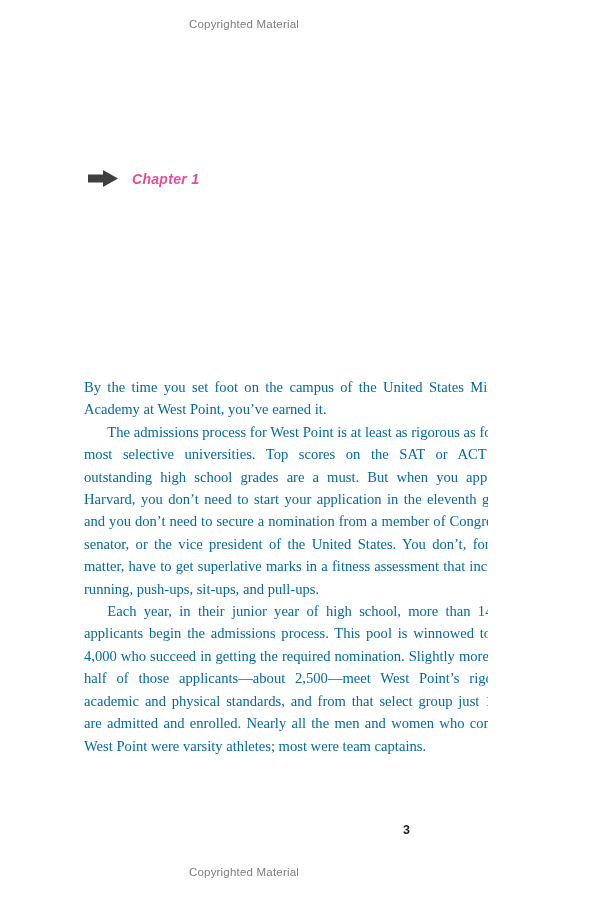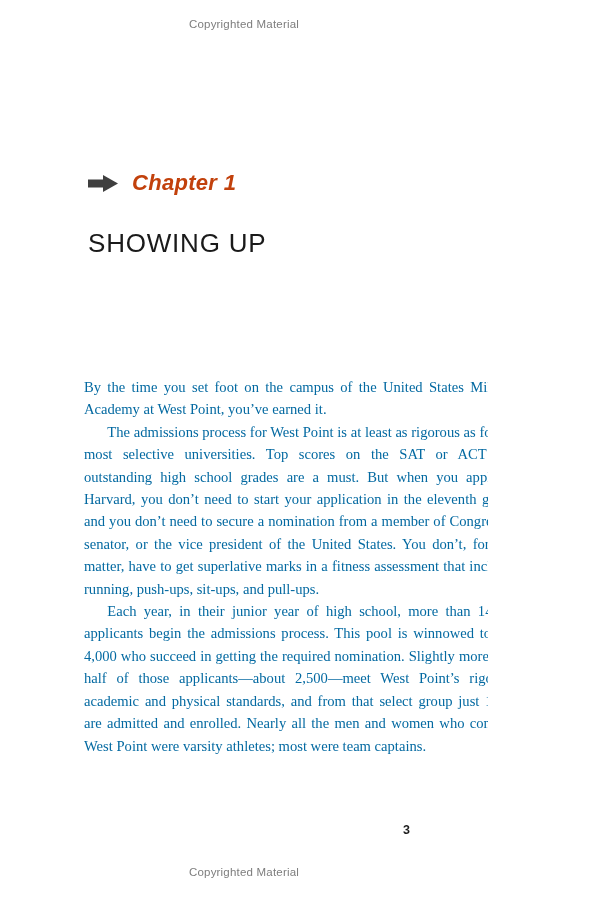--- a/index.html
+++ b/index.html
@@ -38,22 +38,22 @@
     gap: 14px;
   }
   .arrow-icon {
     display: inline-block;
     line-height: 0;
   }
   .chapter-label {
     font-family: "Liberation Sans", sans-serif;
     font-style: italic;
     font-weight: bold;
-    font-size: 22px;
-    color: #c2410c;
+    font-size: 14px;
+    color: #ec4899;
     letter-spacing: 0.3px;
     text-align: right;
   }
   .chapter-title {
     position: absolute;
     left: 88px;
     top: 211px;
     font-family: "Liberation Sans", sans-serif;
     font-size: 26px;
     font-weight: 500;
@@ -96,21 +96,20 @@
   <div class="chapter-line">
     <span class="arrow-icon">
       <svg width="30" height="17" viewBox="0 0 30 17" xmlns="http://www.w3.org/2000/svg">
         <rect x="0" y="4.5" width="15" height="8" fill="#3f3f3f"></rect>
         <polygon points="15,0 30,8.5 15,17" fill="#3f3f3f"></polygon>
       </svg>
     </span>
     <span class="chapter-label">Chapter 1</span>
   </div>
 
-  <h1 class="chapter-title">SHOWING UP</h1>
 
   <div class="body-text">
     <p>By the time you set foot on the campus of the United States Military Academy at West Point, you’ve earned it.</p>
     <p>The admissions process for West Point is at least as rigorous as for the most selective universities. Top scores on the SAT or ACT and outstanding high school grades are a must. But when you apply to Harvard, you don’t need to start your application in the eleventh grade, and you don’t need to secure a nomination from a member of Congress, a senator, or the vice president of the United States. You don’t, for that matter, have to get superlative marks in a fitness assessment that includes running, push-ups, sit-ups, and pull-ups.</p>
     <p>Each year, in their junior year of high school, more than 14,000 applicants begin the admissions process. This pool is winnowed to just 4,000 who succeed in getting the required nomination. Slightly more than half of those applicants—about 2,500—meet West Point’s rigorous academic and physical standards, and from that select group just 1,200 are admitted and enrolled. Nearly all the men and women who come to West Point were varsity athletes; most were team captains.</p>
   </div>
 
   <div class="page-number">3</div>
 
   <div class="copyright-notice copyright-bottom">Copyrighted Material</div>

